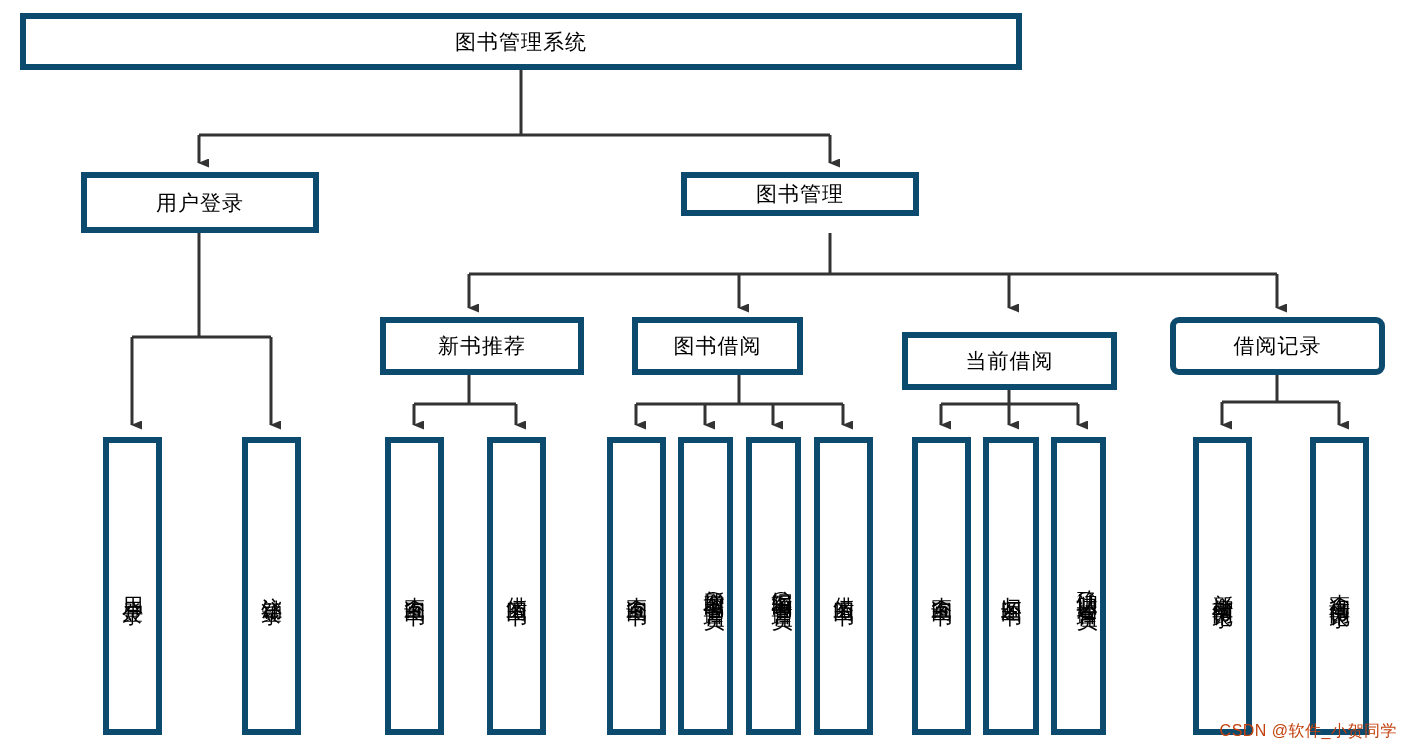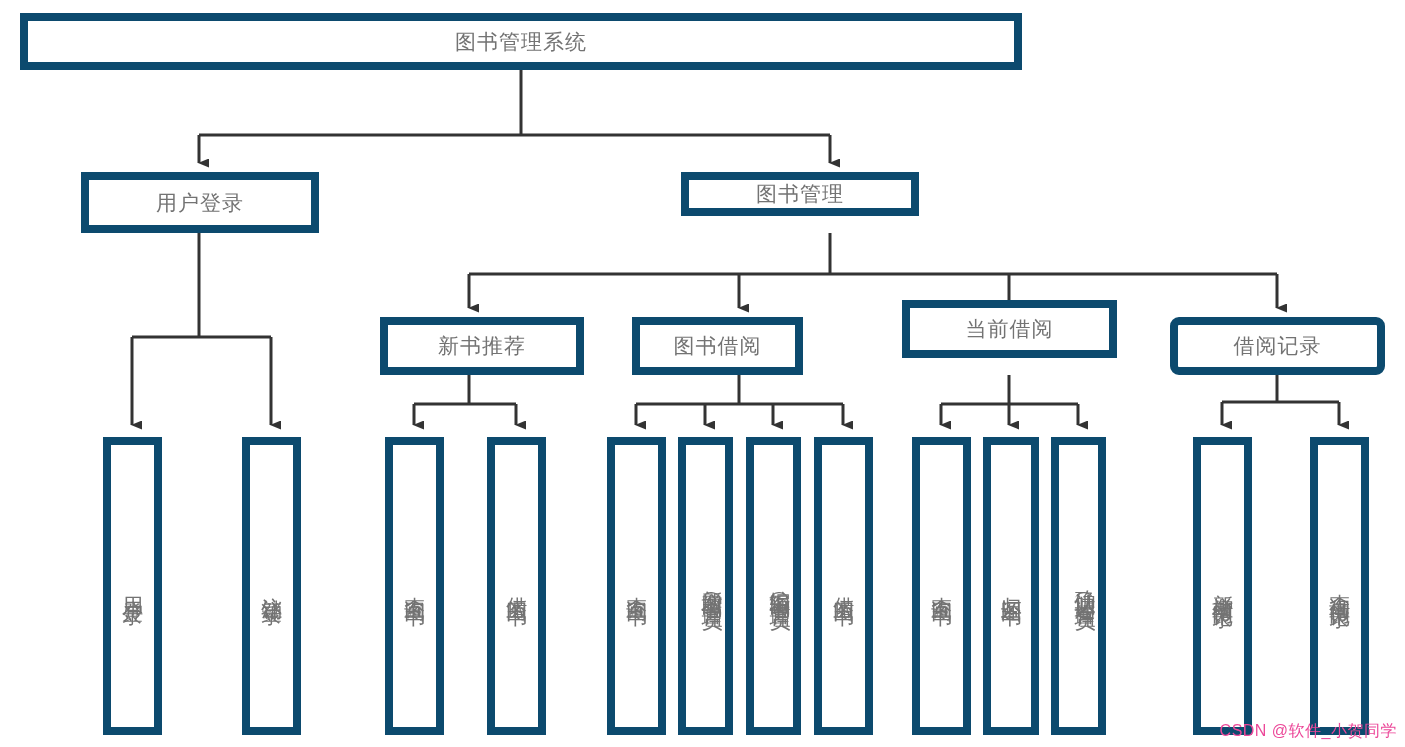--- a/index.html
+++ b/index.html
@@ -23,26 +23,26 @@
     left: 0;
     top: 0;
     width: 1405px;
     height: 747px;
     pointer-events: none;
   }
   .node {
     position: absolute;
     box-sizing: border-box;
     background: #ffffff;
-    border: 8px solid #0c4a6e;
+    border: 6px solid #0c4a6e;
     display: flex;
     align-items: center;
     justify-content: center;
     text-align: right;
-    color: #737373;
+    color: #000000;
     z-index: 2;
   }
   .node.horiz {
     font-size: 21px;
     line-height: 1.2;
     letter-spacing: 1px;
   }
   .node.vert {
     writing-mode: vertical-rl;
     text-orientation: upright;
@@ -60,21 +60,21 @@
     align-items: center;
   }
   .node-label {
     display: block;
   }
   #watermark {
     position: absolute;
     right: 8px;
     bottom: 5px;
     font-size: 16px;
-    color: #ec4899;
+    color: #c2410c;
     letter-spacing: 0.5px;
     z-index: 5;
     white-space: nowrap;
   }
 </style>
 </head>
 <body>
 
 <div id="diagram-canvas">
 
@@ -141,21 +141,21 @@
   </div>
 
   <div class="node horiz" style="left:380px; top:317px; width:204px; height:58px;">
     <span class="node-label">新书推荐</span>
   </div>
 
   <div class="node horiz" style="left:632px; top:317px; width:171px; height:58px;">
     <span class="node-label">图书借阅</span>
   </div>
 
-  <div class="node horiz" style="left:902px; top:300px; width:215px; height:58px;">
+  <div class="node horiz" style="left:902px; top:332px; width:215px; height:58px;">
     <span class="node-label">当前借阅</span>
   </div>
 
   <div class="node horiz" style="left:1170px; top:317px; width:215px; height:58px;border-radius:9px;">
     <span class="node-label">借阅记录</span>
   </div>
 
   <div class="node vert midtext" style="left:103px; top:437px; width:59px; height:298px;">
     <span class="node-label">用户登录</span>
   </div>

